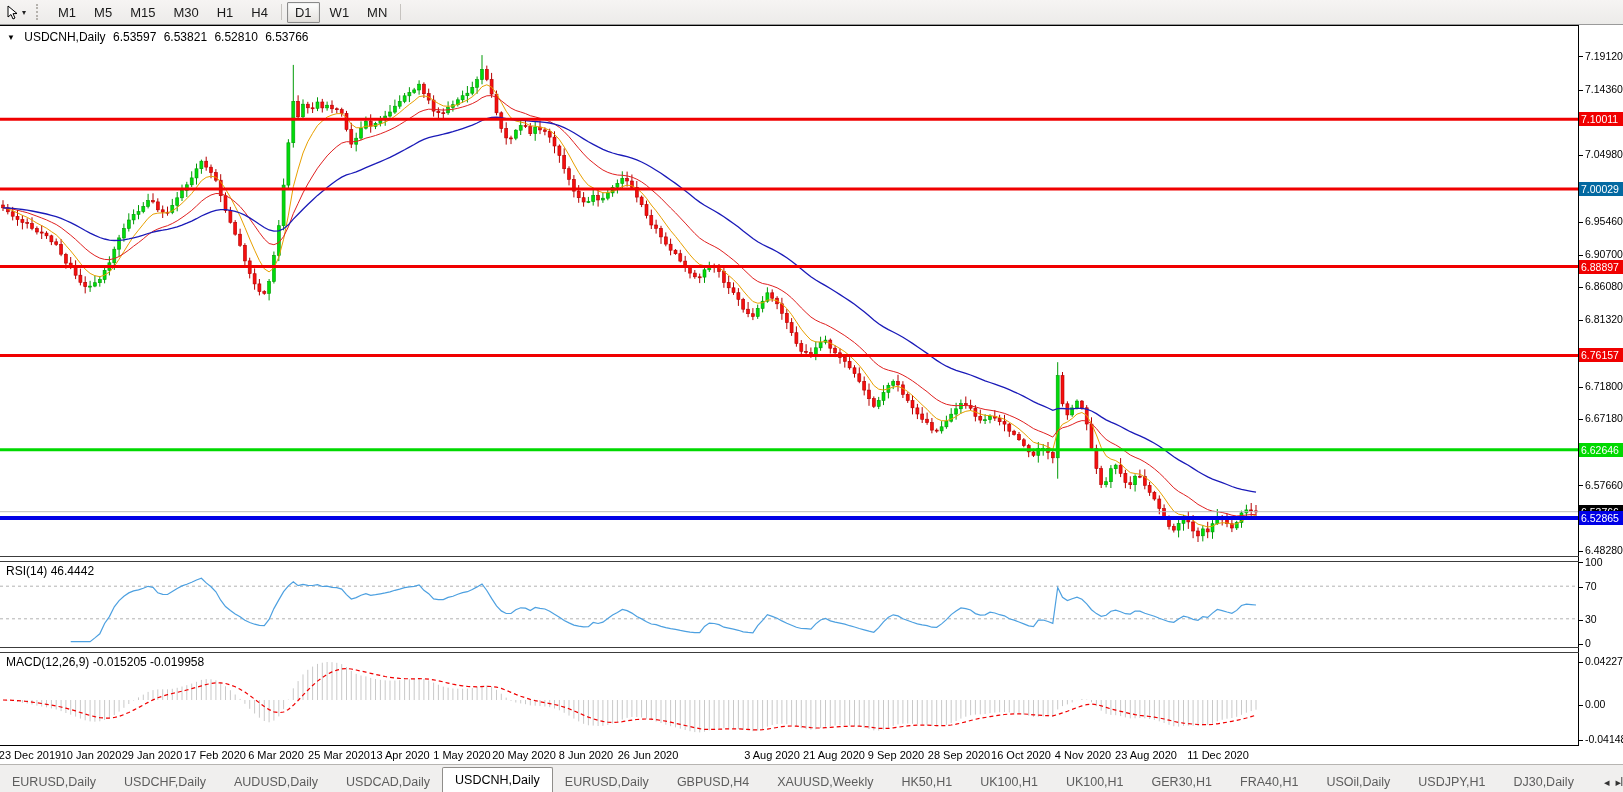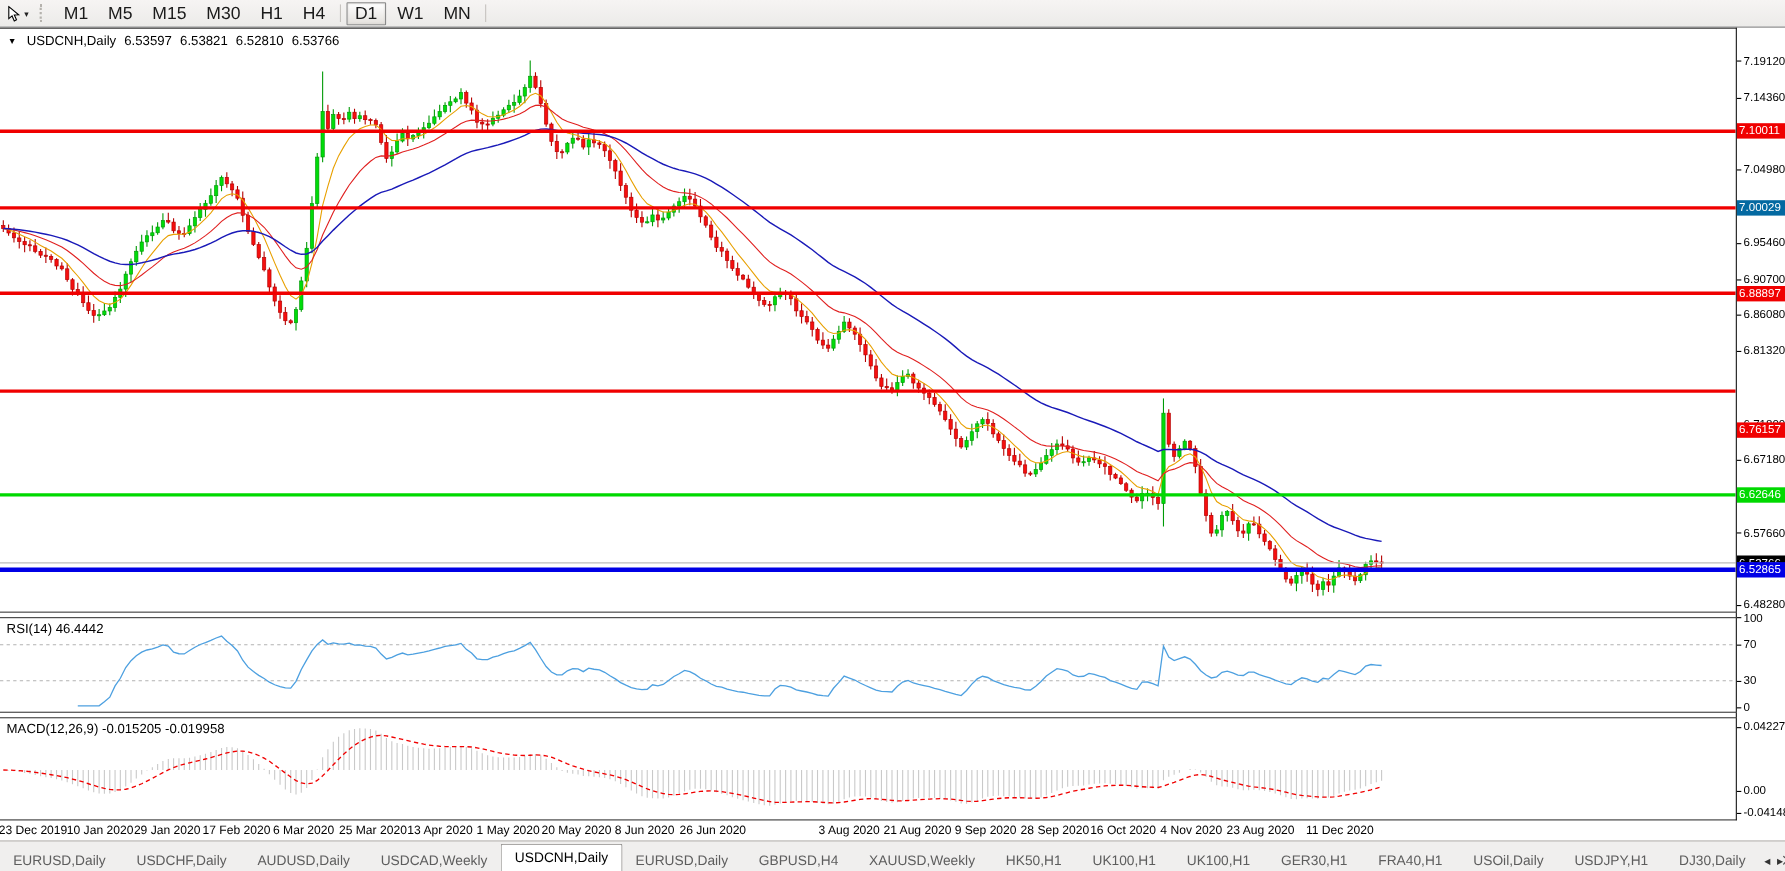--- a/index.html
+++ b/index.html
@@ -5,21 +5,21 @@
   html,body{margin:0;padding:0;background:#fff;}
   #app{position:relative;width:1623px;height:792px;overflow:hidden;background:#fff;
        font-family:"Liberation Sans","DejaVu Sans",sans-serif;-webkit-font-smoothing:none;}
   
   .toolbar{position:absolute;left:0;top:0;width:1623px;height:24px;background:linear-gradient(#f6f4f3,#ecebe9);
            border-bottom:1px solid #9a9a9a;display:flex;align-items:center;z-index:30;}
   .tool-pointer{display:flex;align-items:center;padding:0 4px;height:20px;margin-left:2px;}
   .tool-pointer svg{display:block;}
   .tool-caret{font-size:8px;color:#222;margin-left:3px;}
   .grip{width:3px;height:16px;border-left:2px dotted #b5b2ad;margin:0 8px 0 6px;}
-  .tfbtn{height:19px;line-height:19px;padding:0 7px;margin:0 1px;font-size:16px;color:#1a1a1a;
+  .tfbtn{height:19px;line-height:19px;padding:0 7px;margin:0 1px;font-size:13px;color:#1a1a1a;
          border:1px solid transparent;border-radius:1px;background:transparent;cursor:default;}
   .tfbtn.active{background:linear-gradient(#ffffff,#e4e1dd);border:1px solid #8a8a8a;box-shadow:inset 0 0 2px #cfcdca;}
   .tbsep{width:1px;height:16px;background:#c6c3bf;margin:0 4px;}
   
   .chart-border-top{position:absolute;left:0;top:25px;width:1623px;height:1px;background:#000;z-index:6;}
   .plot-right-border{position:absolute;left:1578px;top:25px;width:1px;height:721px;background:#000;z-index:6;}
   .plot-bottom-border{position:absolute;left:0;top:745px;width:1579px;height:1px;background:#000;z-index:6;}
   .panel-sep{position:absolute;left:0;width:1579px;height:1px;background:#3c3c3c;z-index:6;}
   .chart-title{position:absolute;left:7px;top:30px;z-index:8;font-size:12px;color:#000;white-space:nowrap;}
   .chart-title .tri{font-size:8px;margin-right:6px;position:relative;top:-1px;}
@@ -922,30 +922,30 @@
       <div class="ptick" style="top: 223.009px;"><span class="dash"></span><span>6.90700</span></div>
       <div class="ptick" style="top: 255.247px;"><span class="dash"></span><span>6.86080</span></div>
       <div class="ptick" style="top: 288.462px;"><span class="dash"></span><span>6.81320</span></div>
       <div class="ptick" style="top: 354.891px;"><span class="dash"></span><span>6.71800</span></div>
       <div class="ptick" style="top: 387.129px;"><span class="dash"></span><span>6.67180</span></div>
       <div class="ptick" style="top: 453.558px;"><span class="dash"></span><span>6.57660</span></div>
       <div class="ptick" style="top: 519.011px;"><span class="dash"></span><span>6.48280</span></div>
       <div class="pbox" style="top: 87.2594px; background: rgb(240, 0, 0); color: rgb(255, 255, 255);">7.10011</div>
       <div class="pbox" style="top: 156.913px; background: #0369a1; color: rgb(255, 255, 255);">7.00029</div>
       <div class="pbox" style="top: 234.59px; background: rgb(240, 0, 0); color: rgb(255, 255, 255);">6.88897</div>
-      <div class="pbox" style="top: 323.489px; background: rgb(240, 0, 0); color: rgb(255, 255, 255); margin-top: 36px;">6.76157</div>
+      <div class="pbox" style="top: 323.489px; background: rgb(240, 0, 0); color: rgb(255, 255, 255);">6.76157</div>
       <div class="pbox" style="top: 417.767px; background: rgb(0, 217, 0); color: rgb(255, 255, 255);">6.62646</div>
       <div class="pbox" style="top: 479.73px; background: rgb(0, 0, 0); color: rgb(255, 255, 255);">6.53766</div>
       <div class="pbox" style="top: 486.017px; background: rgb(0, 0, 230); color: rgb(255, 255, 255); z-index: 3;">6.52865</div>
       <div class="ptick" style="top: 530.7px;"><span class="dash"></span><span>100</span></div>
       <div class="ptick" style="top: 555.18px;"><span class="dash"></span><span>70</span></div>
       <div class="ptick" style="top: 587.82px;"><span class="dash"></span><span>30</span></div>
       <div class="ptick" style="top: 612.3px;"><span class="dash"></span><span>0</span></div>
       <div class="ptick" style="top: 630px;"><span class="dash"></span><span>0.042275</span></div>
-      <div class="ptick" style="top: 688px;"><span class="dash"></span><span>0.00</span></div>
+      <div class="ptick" style="top: 673px;"><span class="dash"></span><span>0.00</span></div>
       <div class="ptick" style="top: 708px;"><span class="dash"></span><span>-0.04148</span></div>
     </div>
 
   <div class="daterow" id="date-axis">
       <div class="dtick" style="left: 30px;">23 Dec 2019</div>
       <div class="dtick" style="left: 91px;">10 Jan 2020</div>
       <div class="dtick" style="left: 152px;">29 Jan 2020</div>
       <div class="dtick" style="left: 215px;">17 Feb 2020</div>
       <div class="dtick" style="left: 276px;">6 Mar 2020</div>
       <div class="dtick" style="left: 339px;">25 Mar 2020</div>
@@ -965,21 +965,21 @@
       <div class="dtick" style="left: 1218px;">11 Dec 2020</div>
     </div>
 
   <div class="tabbar" id="tabbar">
       <div class="tab">EURUSD,Daily</div>
       <div class="tabsep"></div>
       <div class="tab">USDCHF,Daily</div>
       <div class="tabsep"></div>
       <div class="tab">AUDUSD,Daily</div>
       <div class="tabsep"></div>
-      <div class="tab">USDCAD,Weekly</div>
+      <div class="tab">USDCAD,Daily</div>
       <div class="tab active">USDCNH,Daily</div>
       <div class="tab">EURUSD,Daily</div>
       <div class="tabsep"></div>
       <div class="tab">GBPUSD,H4</div>
       <div class="tabsep"></div>
       <div class="tab">XAUUSD,Weekly</div>
       <div class="tabsep"></div>
       <div class="tab">HK50,H1</div>
       <div class="tabsep"></div>
       <div class="tab">UK100,H1</div>

